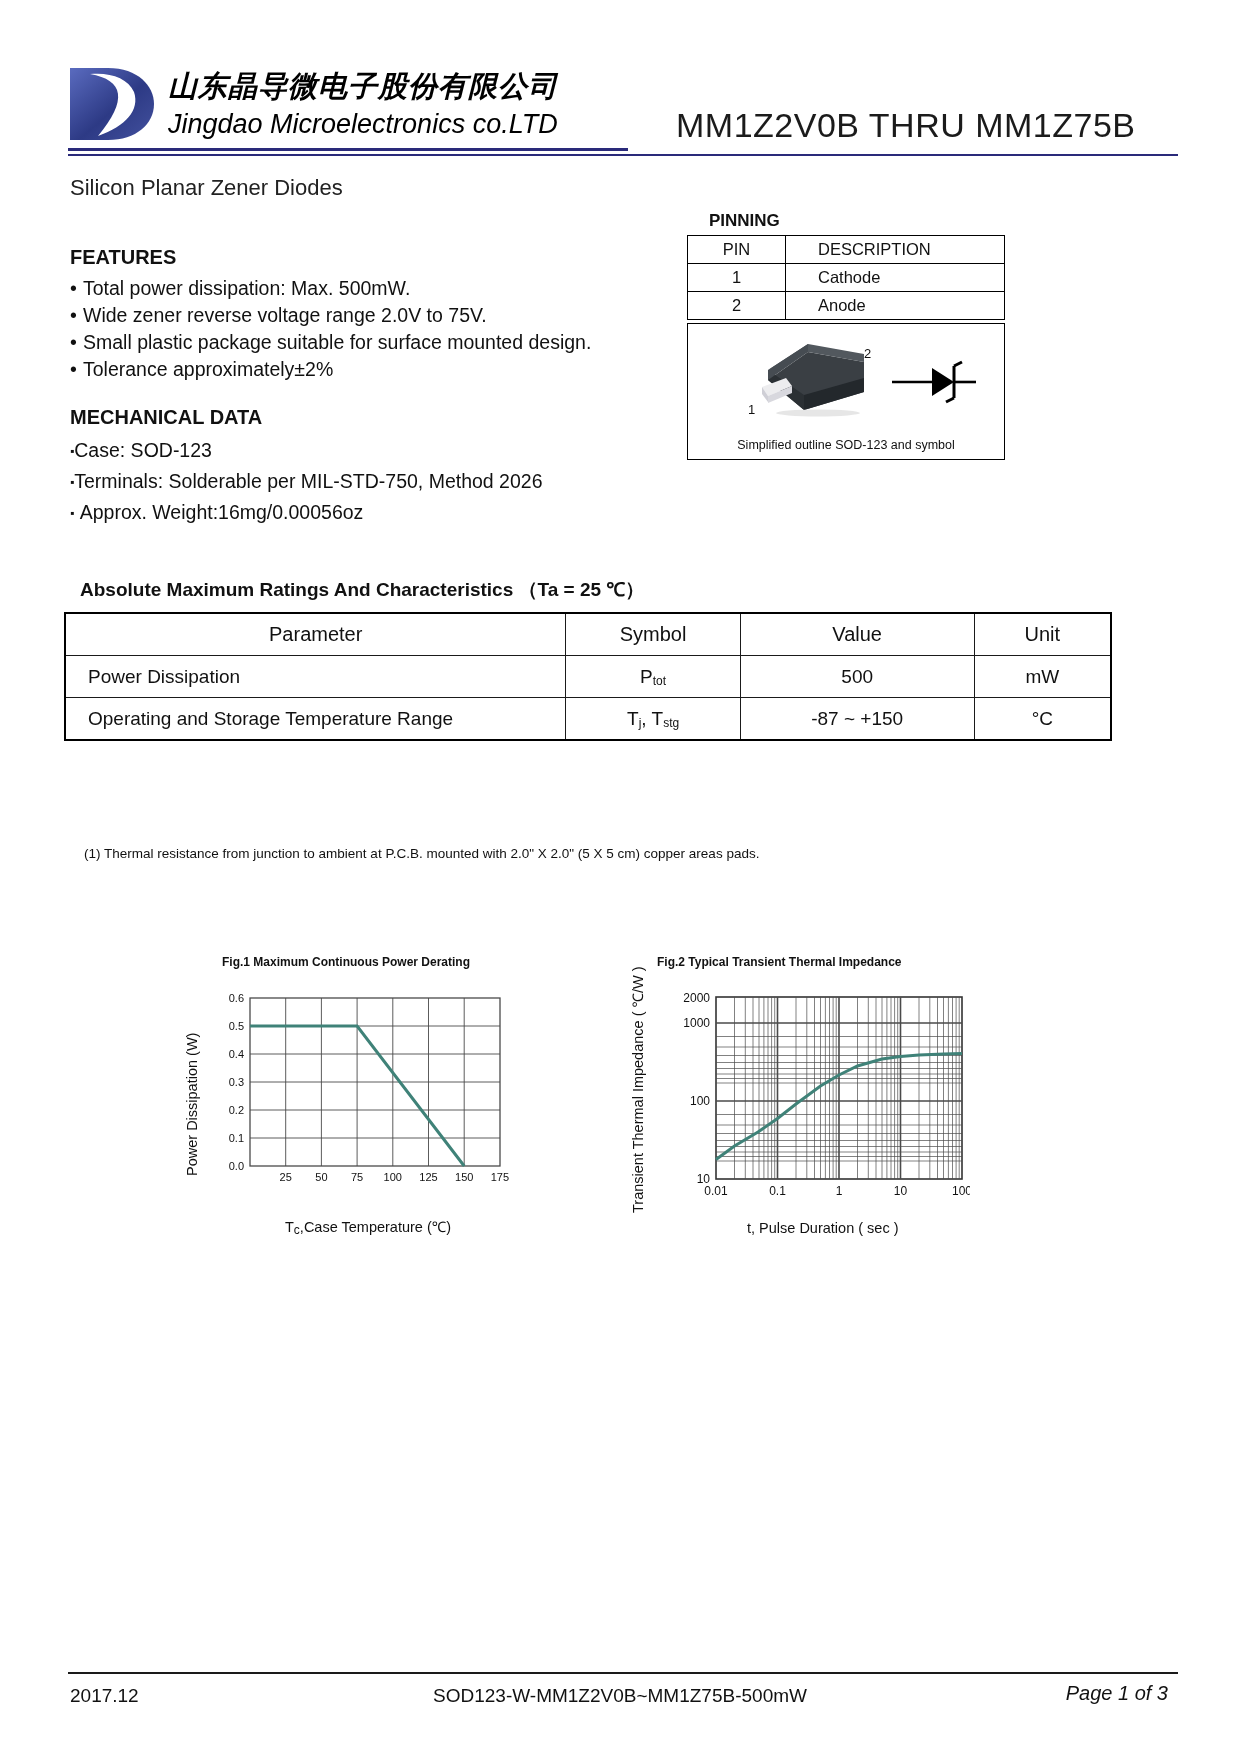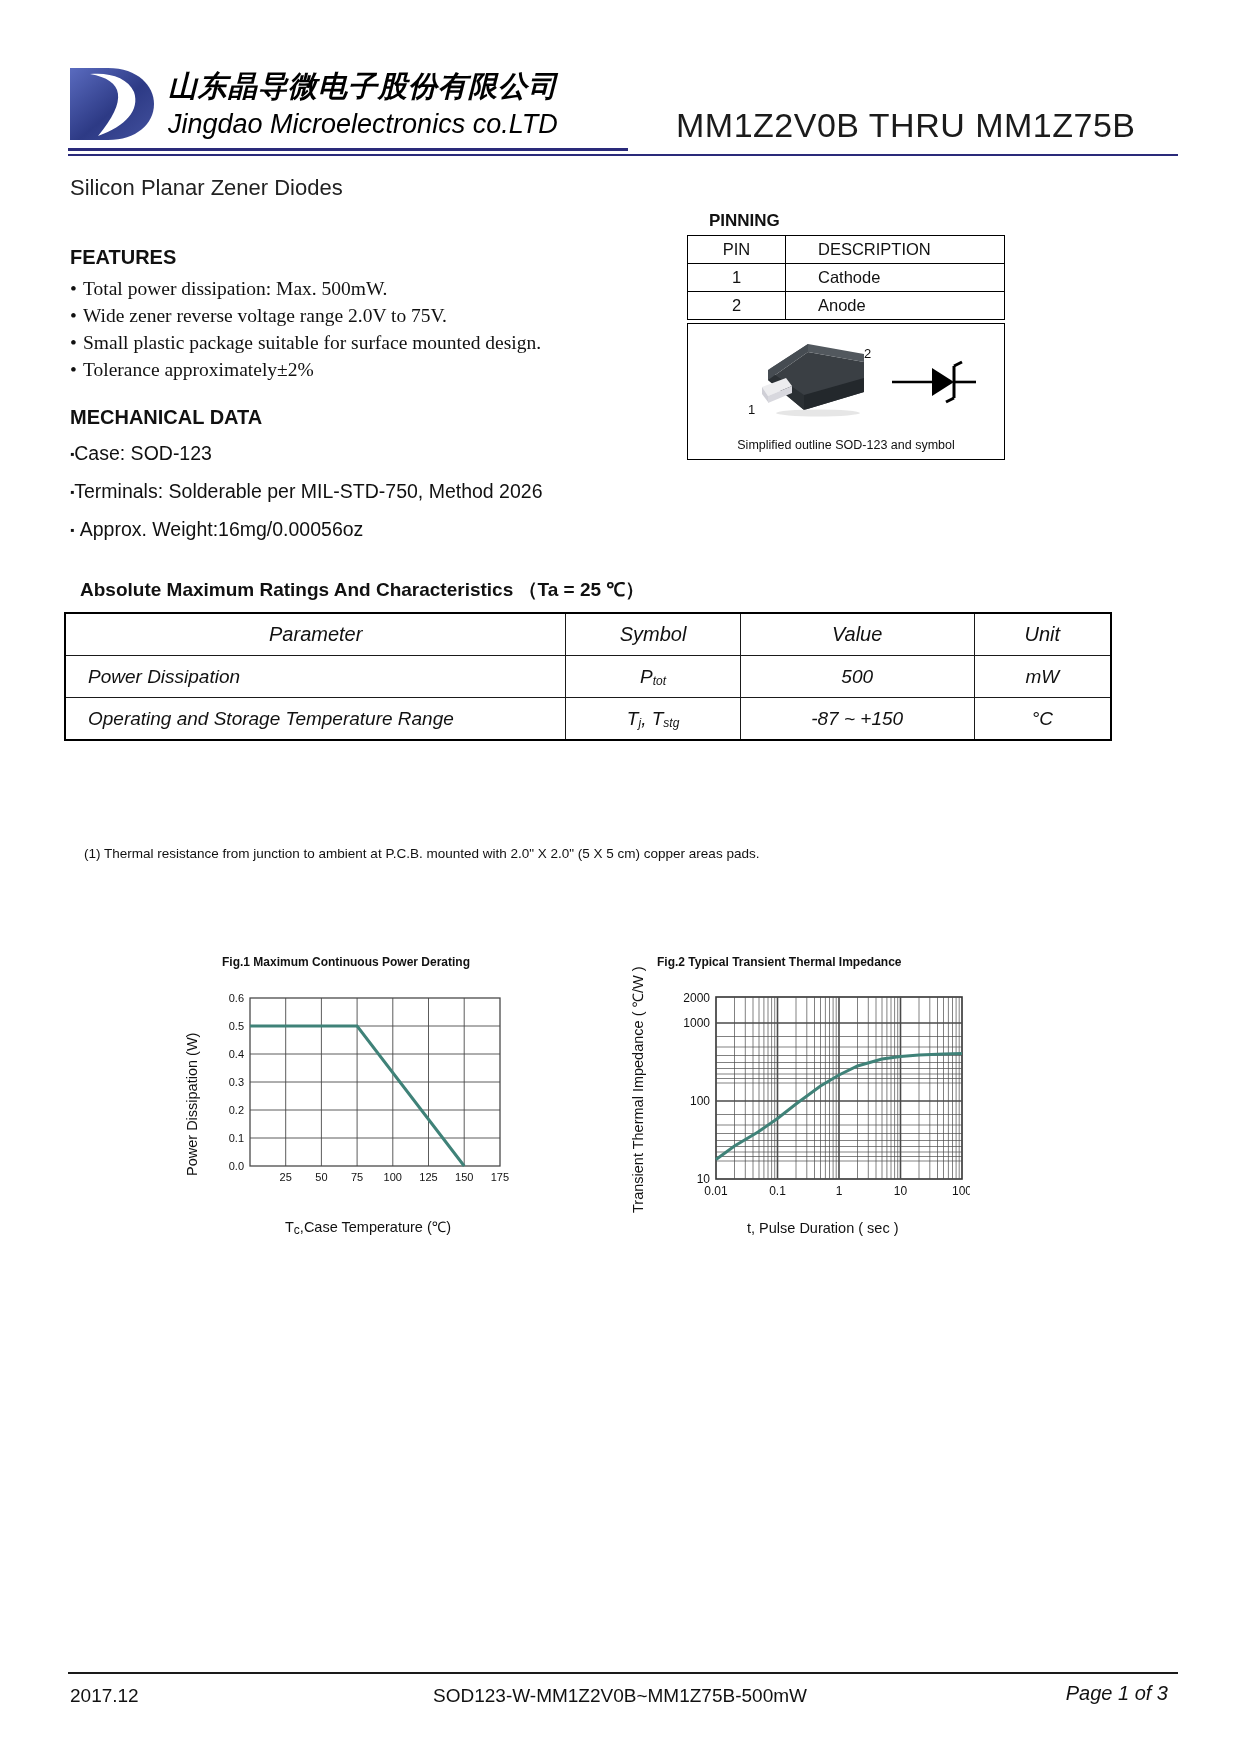--- a/index.html
+++ b/index.html
@@ -34,23 +34,23 @@
     position:absolute; left:68px; top:120px; width:560px; height:3px; background:#2a2a7a;
   }
   .hdr-rule-full {
     position:absolute; left:68px; top:126px; width:1110px; height:2px; background:#2a2a7a;
   }
 
   
   .subtitle { position:absolute; left:70px; top:147px; font-size:22px; color:#222; }
   .sec-title { font-size:20px; font-weight:bold; color:#111; }
   .blk { position:absolute; }
-  .bul { font-size:19.5px; color:#111; line-height:27px; white-space:nowrap;font-family:Liberation Serif, serif; }
+  .bul { font-size:19.5px; color:#111; line-height:27px; white-space:nowrap; }
   .bul .dot { display:inline-block; width:13px; }
-  .sq { font-size:19.5px; color:#111; line-height:37px; white-space:nowrap; }
+  .sq { font-size:19.5px; color:#111; line-height:30px; white-space:nowrap; }
 
   #features { left:70px; top:218px; }
   #mech { left:70px; top:378px; }
 
   
   .pinning-label { position:absolute; left:709px; top:183px; font-size:17px; font-weight:bold; }
   table.pin {
     position:absolute; left:687px; top:207px; width:318px;
     border-collapse:collapse; font-size:16.5px;
   }
@@ -72,21 +72,21 @@
   .pkg { position:absolute; left:58px; top:16px; }
   .pinnum { position:absolute; font-size:13px; color:#111; }
   .symbol { position:absolute; left:200px; top:36px; }
 
   
   .absmax-title {
     position:absolute; left:80px; top:548px; font-size:19px; font-weight:bold; color:#111;
   }
   table.amr {
     position:absolute; left:64px; top:584px; width:1048px;
-    border-collapse:collapse; font-size:19px; color:#111;font-style:italic;
+    border-collapse:collapse; font-size:19px; color:#111;
   }
   table.amr td, table.amr th {
     border:1.2px solid #1a1a1a; font-weight:normal; height:41px; padding:0 8px;
   }
   table.amr tr.head td { text-align:center; font-size:20px; }
   table.amr td.param { text-align:left; padding-left:22px; }
   table.amr td.c { text-align:center; }
   table.amr { border:2px solid #000; }
   .sub { font-size:12px; vertical-align:-2px; }
   .sup { font-size:12px; vertical-align:5px; }

